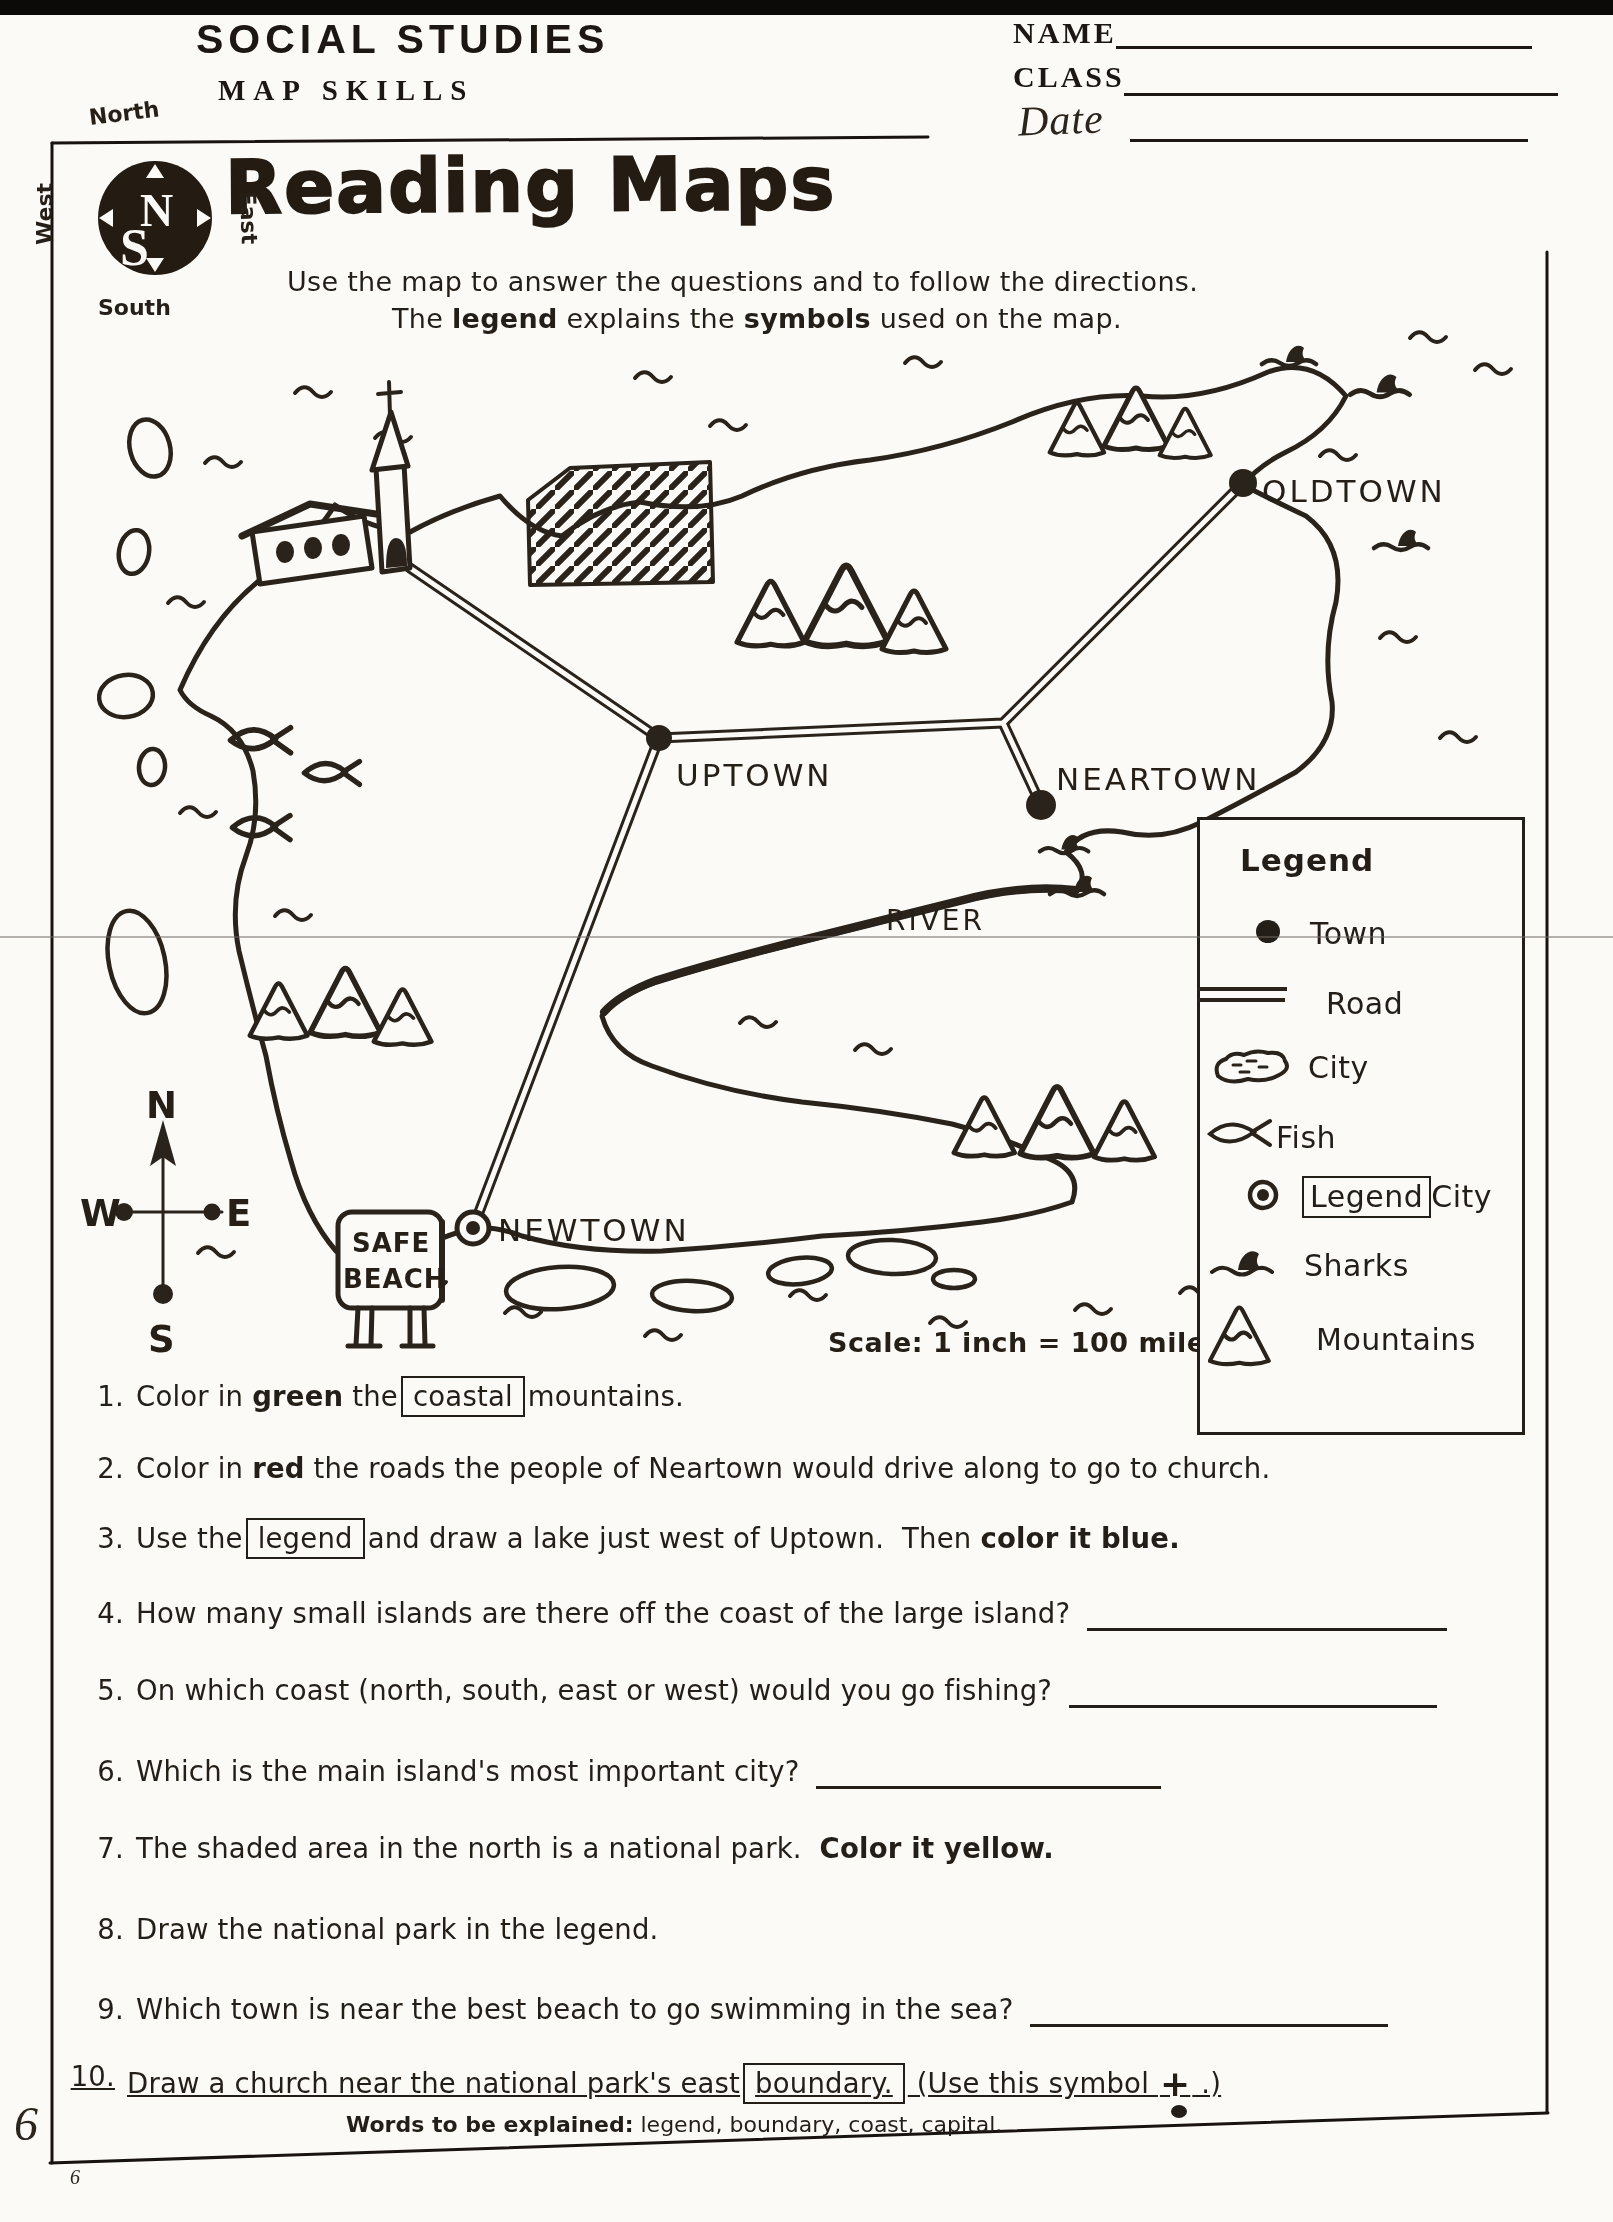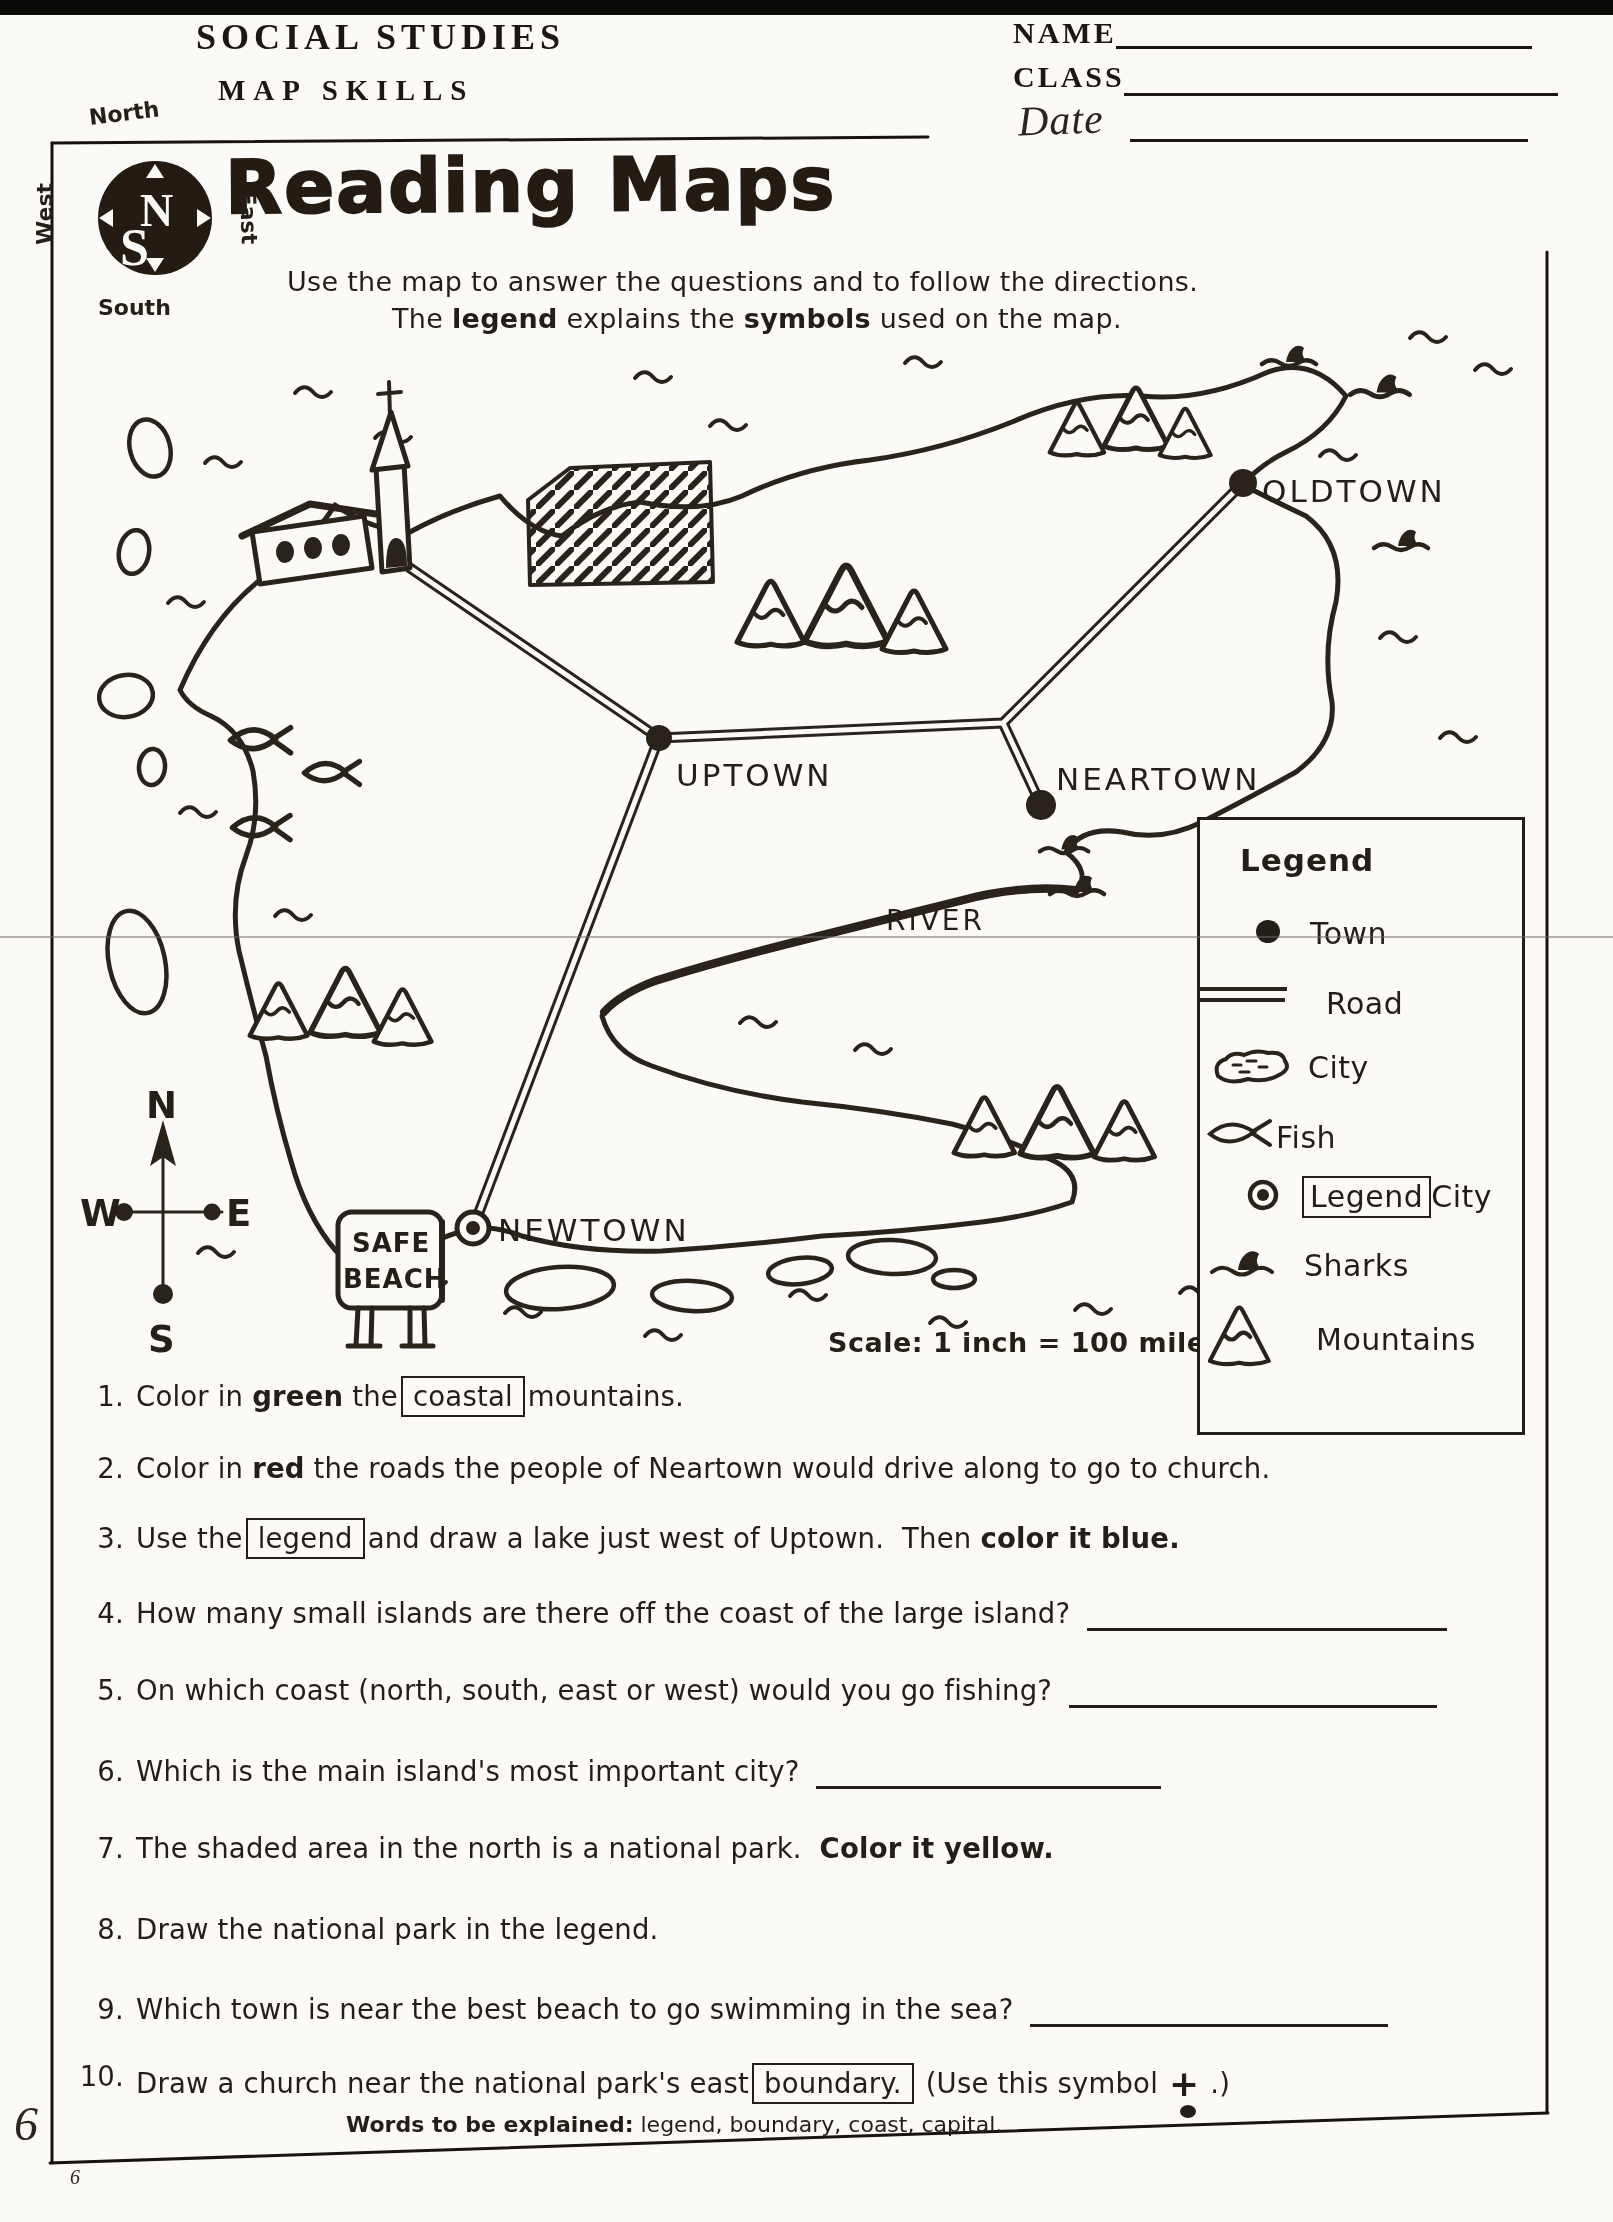--- a/index.html
+++ b/index.html
@@ -4,22 +4,22 @@
 <style>
   :root{ --ink:#241e18; --ink2:#1c1712; --paper:#fbfaf6; }
   html,body{margin:0;padding:0;background:#888;}
   .page{position:relative;width:1613px;height:2222px;background:var(--paper);
         overflow:hidden;font-family:"DejaVu Sans",sans-serif;color:var(--ink);}
   
   .topbar{position:absolute;left:0;top:0;width:1613px;height:15px;background:#0c0a08;}
   .scanline{position:absolute;left:0;top:936px;width:1613px;height:2px;background:rgba(110,104,98,.5);z-index:9;}
   .framesvg{position:absolute;left:0;top:0;z-index:1;}
   
-  .course{position:absolute;left:196px;top:16px;font-family:Liberation Serif, serif;
-          font-weight:bold;font-size:36px;letter-spacing:5px;color:var(--ink2);}
+  .course{position:absolute;left:196px;top:16px;font-family:Liberation Sans, sans-serif;
+          font-weight:bold;font-size:41px;letter-spacing:5px;color:var(--ink2);}
   .unit{position:absolute;left:218px;top:74px;font-family:"Liberation Serif",serif;
         font-weight:bold;font-size:29px;letter-spacing:8px;color:var(--ink2);}
   .fieldlbl{position:absolute;font-family:"Liberation Serif",serif;font-weight:bold;
             font-size:30px;letter-spacing:3px;color:var(--ink2);}
   .fieldline{position:absolute;border-bottom:3px solid var(--ink2);height:0;}
   .datehand{position:absolute;left:1018px;top:96px;font-family:"Liberation Serif",serif;
             font-style:italic;font-size:42px;letter-spacing:1px;color:#2b251e;transform:rotate(-2deg);}
   .title{position:absolute;left:225px;top:142px;font-size:74px;font-weight:bold;
          letter-spacing:2px;color:#241b13;-webkit-text-stroke:2px #241b13;transform:rotate(-.4deg);}
   .instr1{position:absolute;left:287px;top:266px;font-size:27px;letter-spacing:.3px;}
@@ -30,21 +30,21 @@
              border:3px solid var(--ink);background:var(--paper);z-index:5;}
   .legendtitle{position:absolute;left:40px;top:22px;font-size:31px;font-weight:bold;letter-spacing:1px;}
   .lrow{position:absolute;left:0;width:100%;height:54px;}
   .lrow .llabel{position:absolute;font-size:30px;letter-spacing:.5px;top:8px;}
   .towndot{position:absolute;left:56px;top:12px;width:24px;height:23px;border-radius:50%;background:var(--ink);}
   .licon{position:absolute;}
   .capbox{border:2.5px solid var(--ink);padding:1px 6px 2px;display:inline-block;}
   
   .question{position:absolute;left:84px;display:flex;font-size:27.5px;letter-spacing:.2px;z-index:4;}
   .question .qnum{display:inline-block;width:40px;padding-right:12px;text-align:right;flex:none;}
-  .question.q10{left:62px;}
+  .question.q10{left:53px;text-decoration:underline;}
   .question.q10 .qnum{width:62px;}
   .qbody{white-space:pre-wrap;}
   .seg-bold{font-weight:bold;}
   .seg-boxed{border:2.5px solid var(--ink);padding:2px 10px 3px;margin:0 3px;}
   .seg-blank{display:inline-block;border-bottom:3px solid var(--ink);height:20px;vertical-align:-8px;margin-left:8px;}
   .seg-cross{position:relative;font-size:36px;font-weight:bold;top:3px;margin:0 2px;}
   .seg-cross::after{content:"";position:absolute;left:11px;bottom:-14px;width:16px;height:13px;
                     border-radius:50%;background:var(--ink);}
   .footerline{position:absolute;left:346px;top:2112px;font-size:22px;z-index:4;}
   .footerline b{font-weight:bold;}

